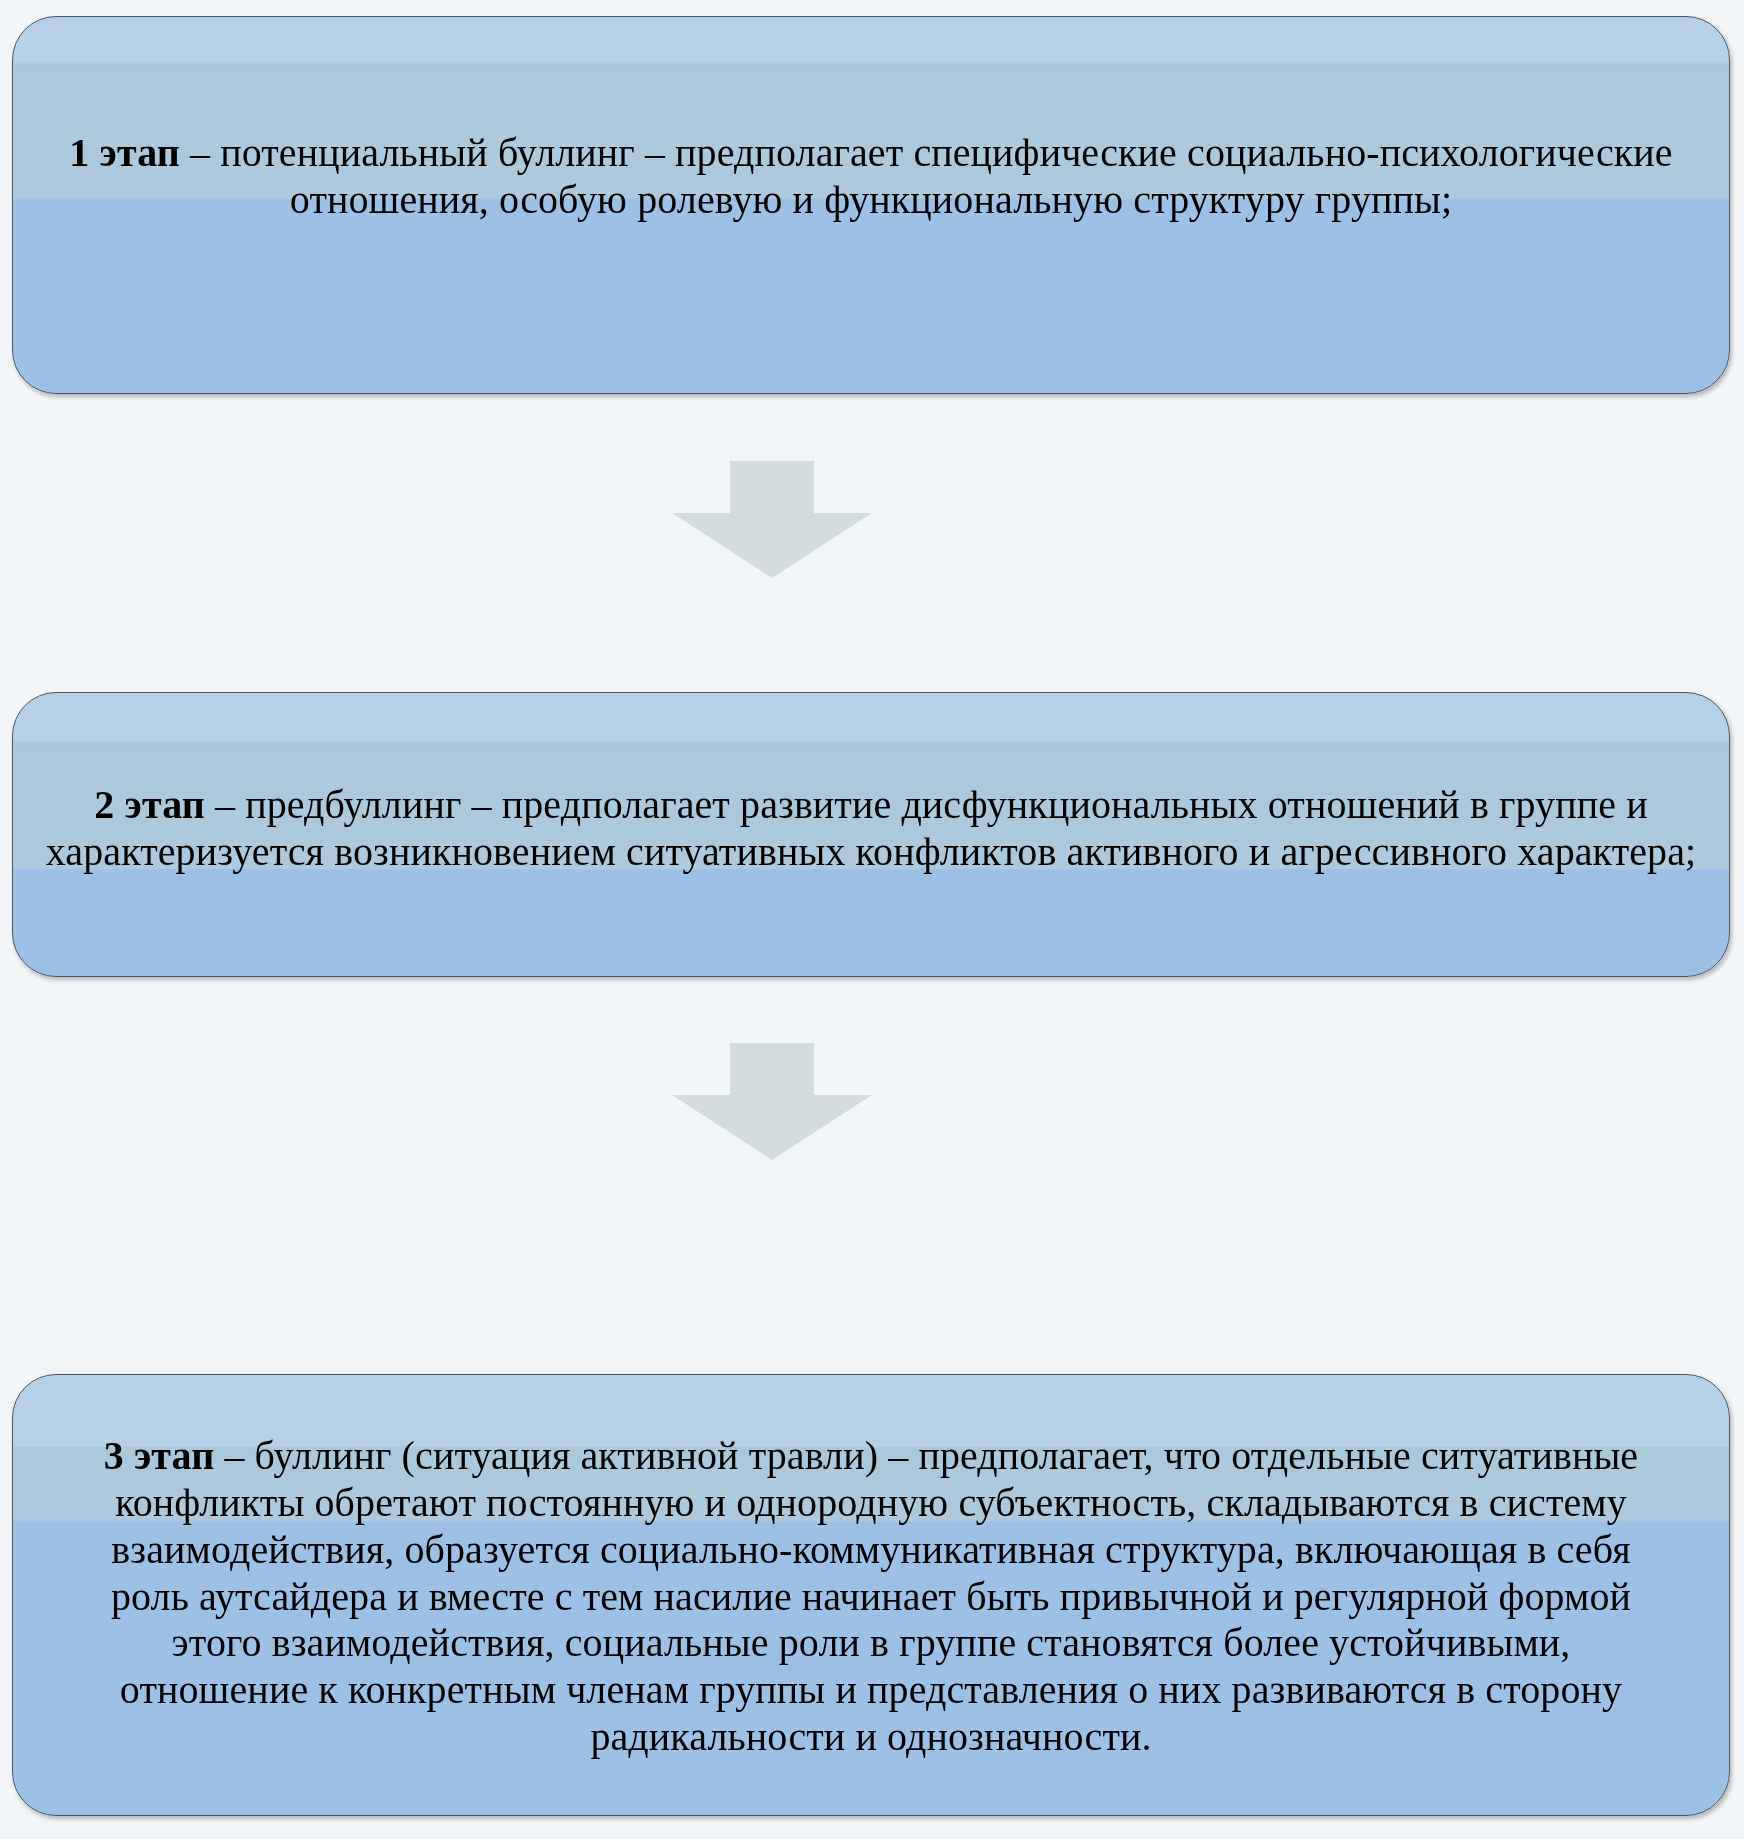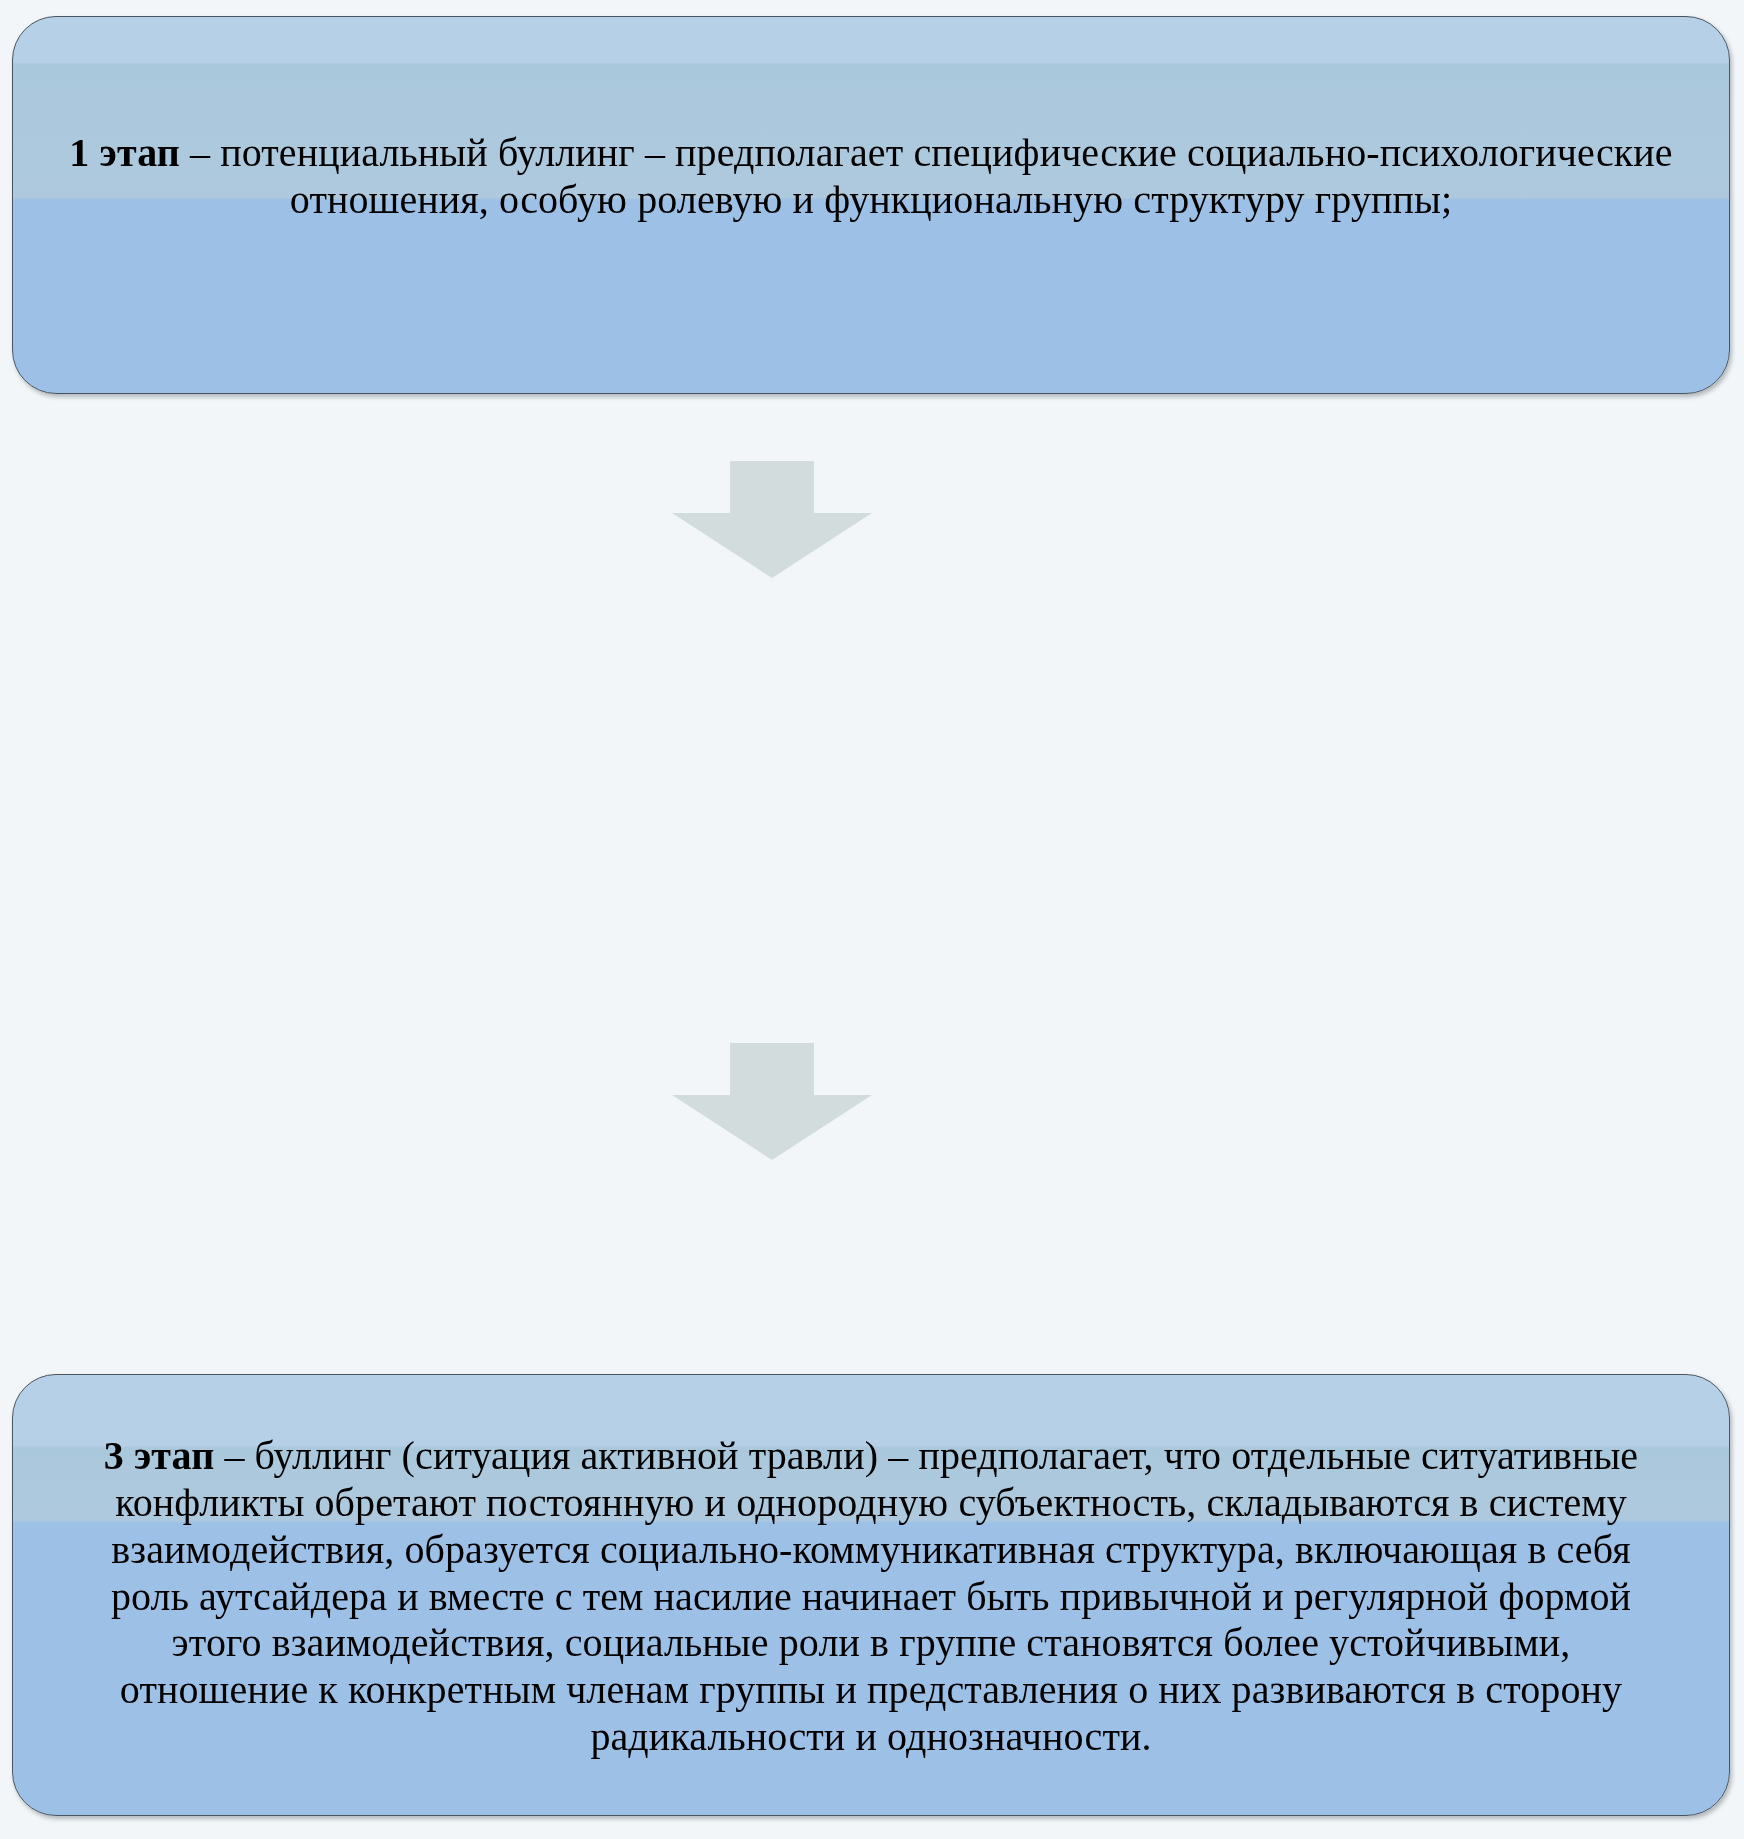--- a/index.html
+++ b/index.html
@@ -134,20 +134,25 @@
       <b>1 этап</b><span> – потенциальный буллинг – предполагает специфические социально-психологические отношения, особую ролевую и функциональную структуру группы;</span>
     </div>
   </div>
 
   <div class="arrow-connector" id="arrow-1">
     <svg viewBox="0 0 200 117" xmlns="http://www.w3.org/2000/svg" aria-hidden="true">
       <polygon points="58,0 142,0 142,52 200,52 100,117 0,52 58,52" fill="#d3dcdd"></polygon>
     </svg>
   </div>
 
+  <div class="stage-box" id="box-2">
+    <div class="stage-text">
+      <b>2 этап</b><span> – предбуллинг – предполагает развитие дисфункциональных отношений в группе и характеризуется возникновением ситуативных конфликтов активного и агрессивного характера;</span>
+    </div>
+  </div>
 
   <div class="arrow-connector" id="arrow-2">
     <svg viewBox="0 0 200 117" xmlns="http://www.w3.org/2000/svg" aria-hidden="true">
       <polygon points="58,0 142,0 142,52 200,52 100,117 0,52 58,52" fill="#d3dcdd"></polygon>
     </svg>
   </div>
 
   <div class="stage-box" id="box-3">
     <div class="stage-text">
       <b>3 этап</b><span> – буллинг (ситуация активной травли) – предполагает, что отдельные ситуативные конфликты обретают постоянную и однородную субъектность, складываются в систему взаимодействия, образуется социально-коммуникативная структура, включающая в себя роль аутсайдера и вместе с тем насилие начинает быть привычной и регулярной формой этого взаимодействия, социальные роли в группе становятся более устойчивыми, отношение к конкретным членам группы и представления о них развиваются в сторону радикальности и однозначности.</span>

